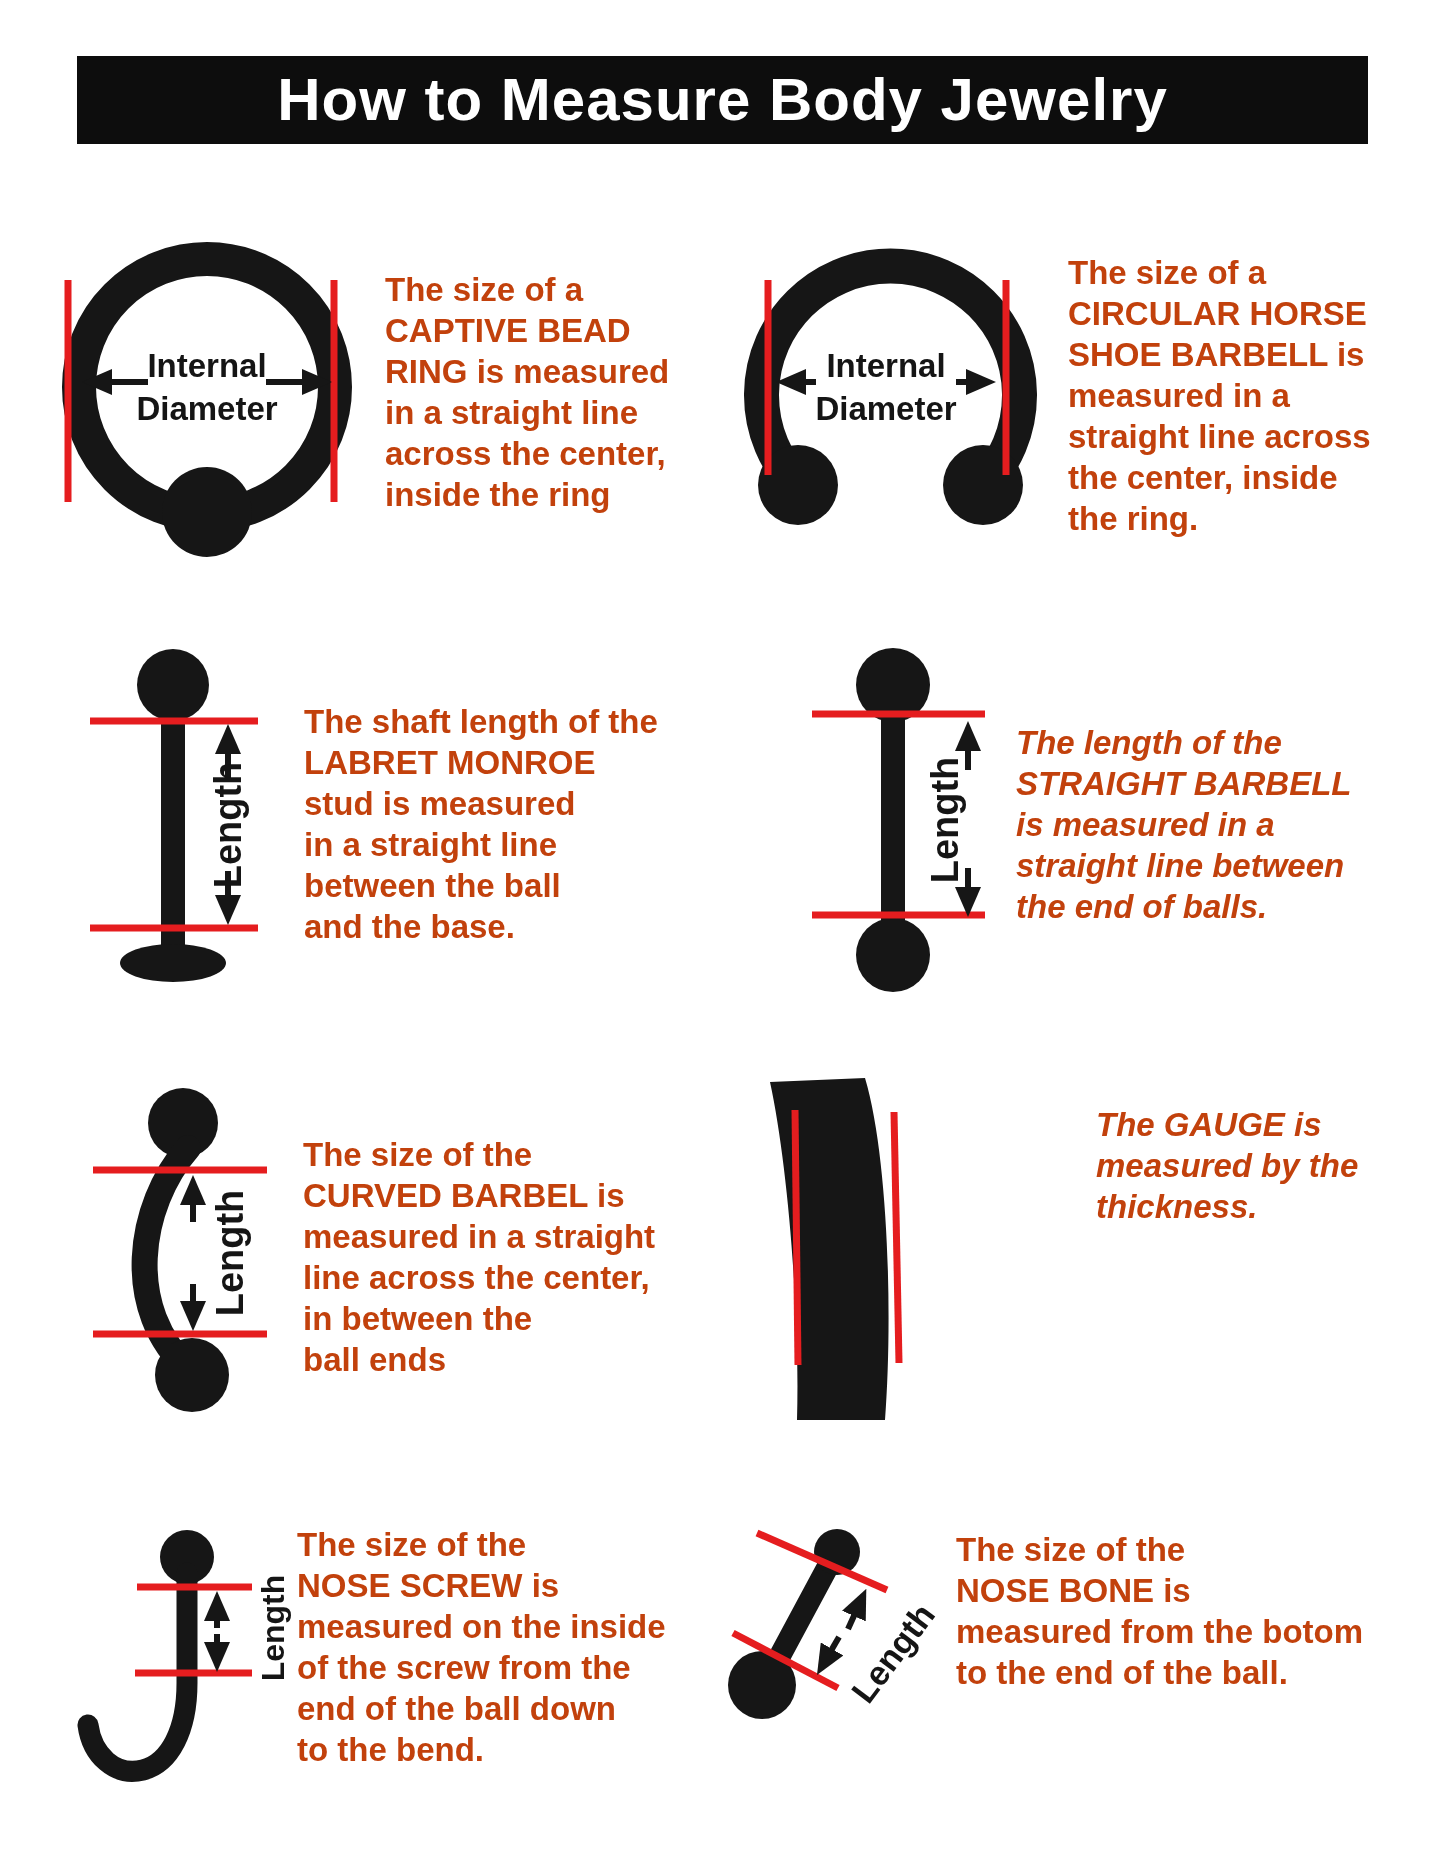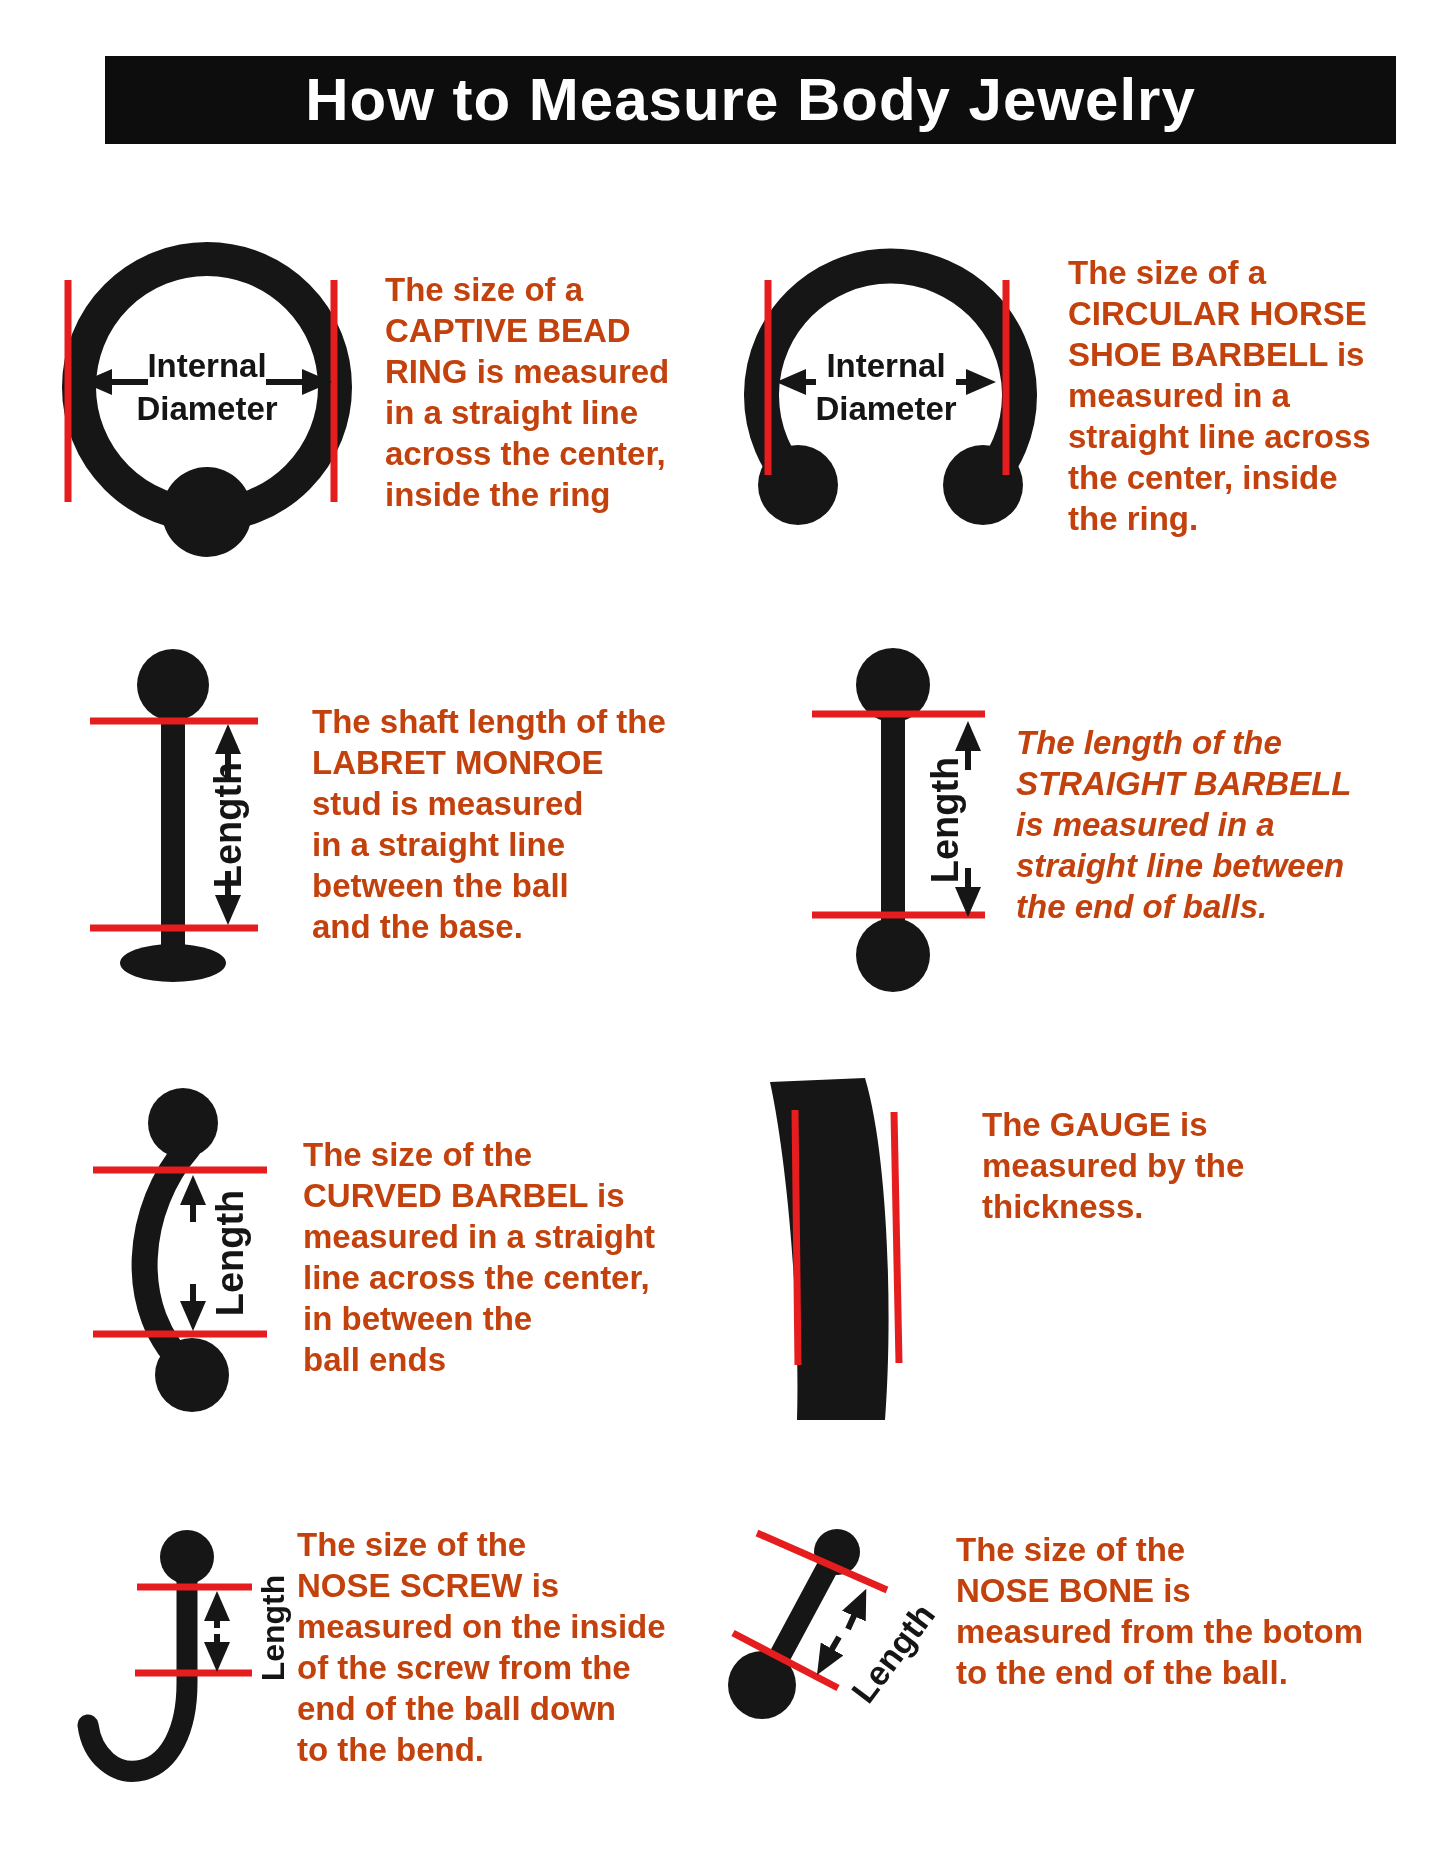--- a/index.html
+++ b/index.html
@@ -15,21 +15,20 @@
     position: absolute;
     left: 77px; top: 56px;
     width: 1291px; height: 88px;
     background: #0d0d0d;
     color: #ffffff;
     font-size: 60px;
     font-weight: bold;
     text-align: center;
     line-height: 88px;
     letter-spacing: 1px;
-    margin-left: 28px;
   }
   .fig { position: absolute; }
   .desc {
     position: absolute;
     font-size: 33px;
     font-weight: bold;
     color: #c2410c;
     line-height: 41px;
     white-space: pre;
   }
@@ -104,21 +103,21 @@
     <svg class="fig" style="left:60px; top:630px;" width="245" height="375" viewBox="0 0 245 375">
       <circle class="shape" cx="113" cy="55" r="36"></circle>
       <rect class="shape" x="101" y="70" width="24" height="260"></rect>
       <ellipse class="shape" cx="113" cy="333" rx="53" ry="19"></ellipse>
       <line class="redline" x1="30" y1="91" x2="198" y2="91"></line>
       <line class="redline" x1="30" y1="298" x2="198" y2="298"></line>
       <line class="arrow" x1="168" y1="148" x2="168" y2="102" marker-end="url(#ah)"></line>
       <line class="arrow" x1="168" y1="241" x2="168" y2="287" marker-end="url(#ah)"></line>
       <text class="svgtext" font-size="38" text-anchor="middle" dy="0.35em" transform="translate(168,195) rotate(-90)">Length</text>
     </svg>
-    <div class="desc" style="left:312px; top:701px;">The shaft length of the
+    <div class="desc" style="left:304px; top:701px;">The shaft length of the
 LABRET MONROE
 stud is measured
 in a straight line
 between the ball
 and the base.</div>
   </div>
 
   <div>
     <svg class="fig" style="left:795px; top:630px;" width="205" height="375" viewBox="0 0 205 375">
       <circle class="shape" cx="98" cy="55" r="37"></circle>
@@ -155,21 +154,21 @@
 in between the
 ball ends</div>
   </div>
 
   <div>
     <svg class="fig" style="left:740px; top:1065px;" width="230" height="375" viewBox="0 0 230 375">
       <path class="shape" d="M 30 17 L 125 13 C 148 90, 153 250, 145 355 L 57 355 C 60 250, 48 100, 30 17 Z"></path>
       <line class="redline" x1="55" y1="45" x2="58" y2="300"></line>
       <line class="redline" x1="154" y1="47" x2="159" y2="298"></line>
     </svg>
-    <div class="desc" style="left:982px; top:1104px;">The GAUGE is
+    <div class="desc" style="left:1096px; top:1104px;font-style:italic;">The GAUGE is
 measured by the
 thickness.</div>
   </div>
 
   <div>
     <svg class="fig" style="left:60px; top:1515px;" width="235" height="300" viewBox="0 0 235 300">
       <circle class="shape" cx="127" cy="42" r="27"></circle>
       <path class="stroke-shape" d="M 127 58 L 127 168 C 127 215, 110 248, 83 255 C 55 262, 32 240, 28 210" stroke-width="21" stroke-linecap="round"></path>
       <line class="redline" x1="77" y1="72" x2="192" y2="72"></line>
       <line class="redline" x1="75" y1="158" x2="192" y2="158"></line>

